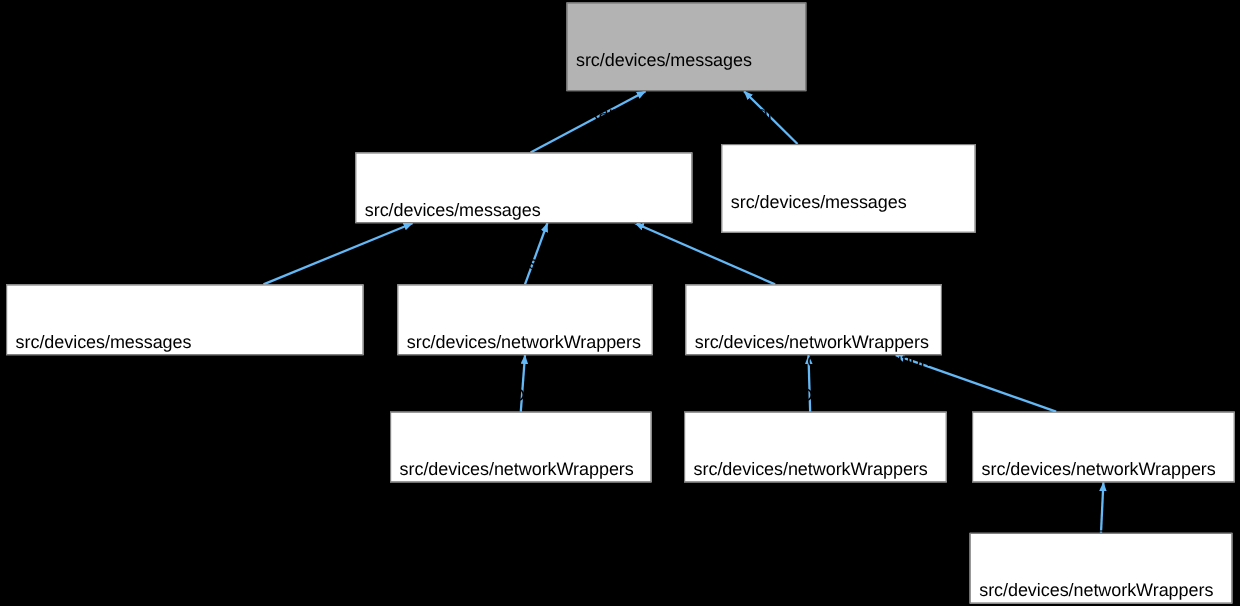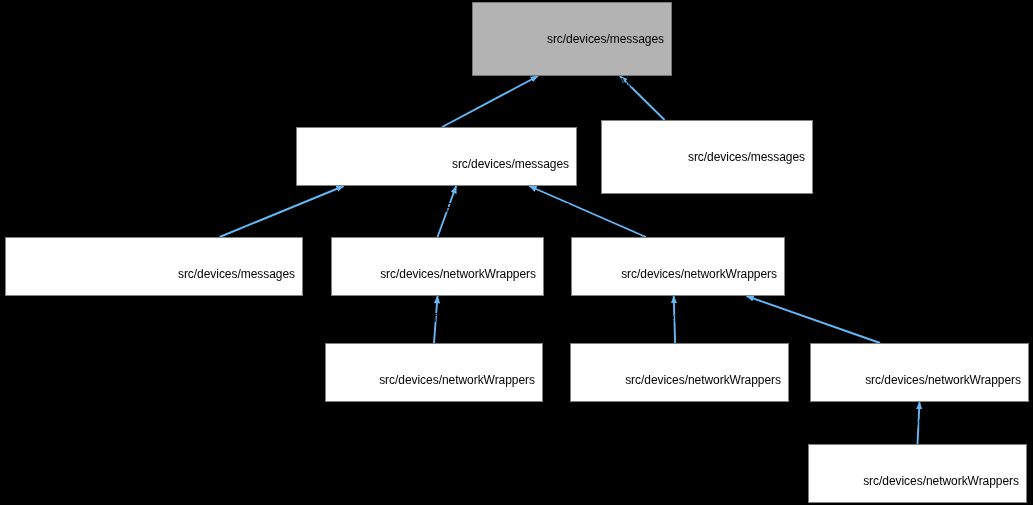--- a/index.html
+++ b/index.html
@@ -22,26 +22,25 @@
     width: 1033px;
     height: 505px;
     pointer-events: none;
   }
   .node {
     position: absolute;
     box-sizing: border-box;
     border: 1px solid #808080;
     background: #ffffff;
     color: #000000;
-    font-size: 12px;
+    font-size: 15px;
     line-height: 14.6px;
-    padding: 0 7px 4px 7px;
+    padding: 12px 7px 4px 7px;
     white-space: pre;
     letter-spacing: -0.05px;
-    text-align: right;
   }
   .node.root {
     background: #b3b3b3;
     border: 1px solid #767676;
   }
   .node .ln {
     display: block;
   }
 </style>
 </head>

